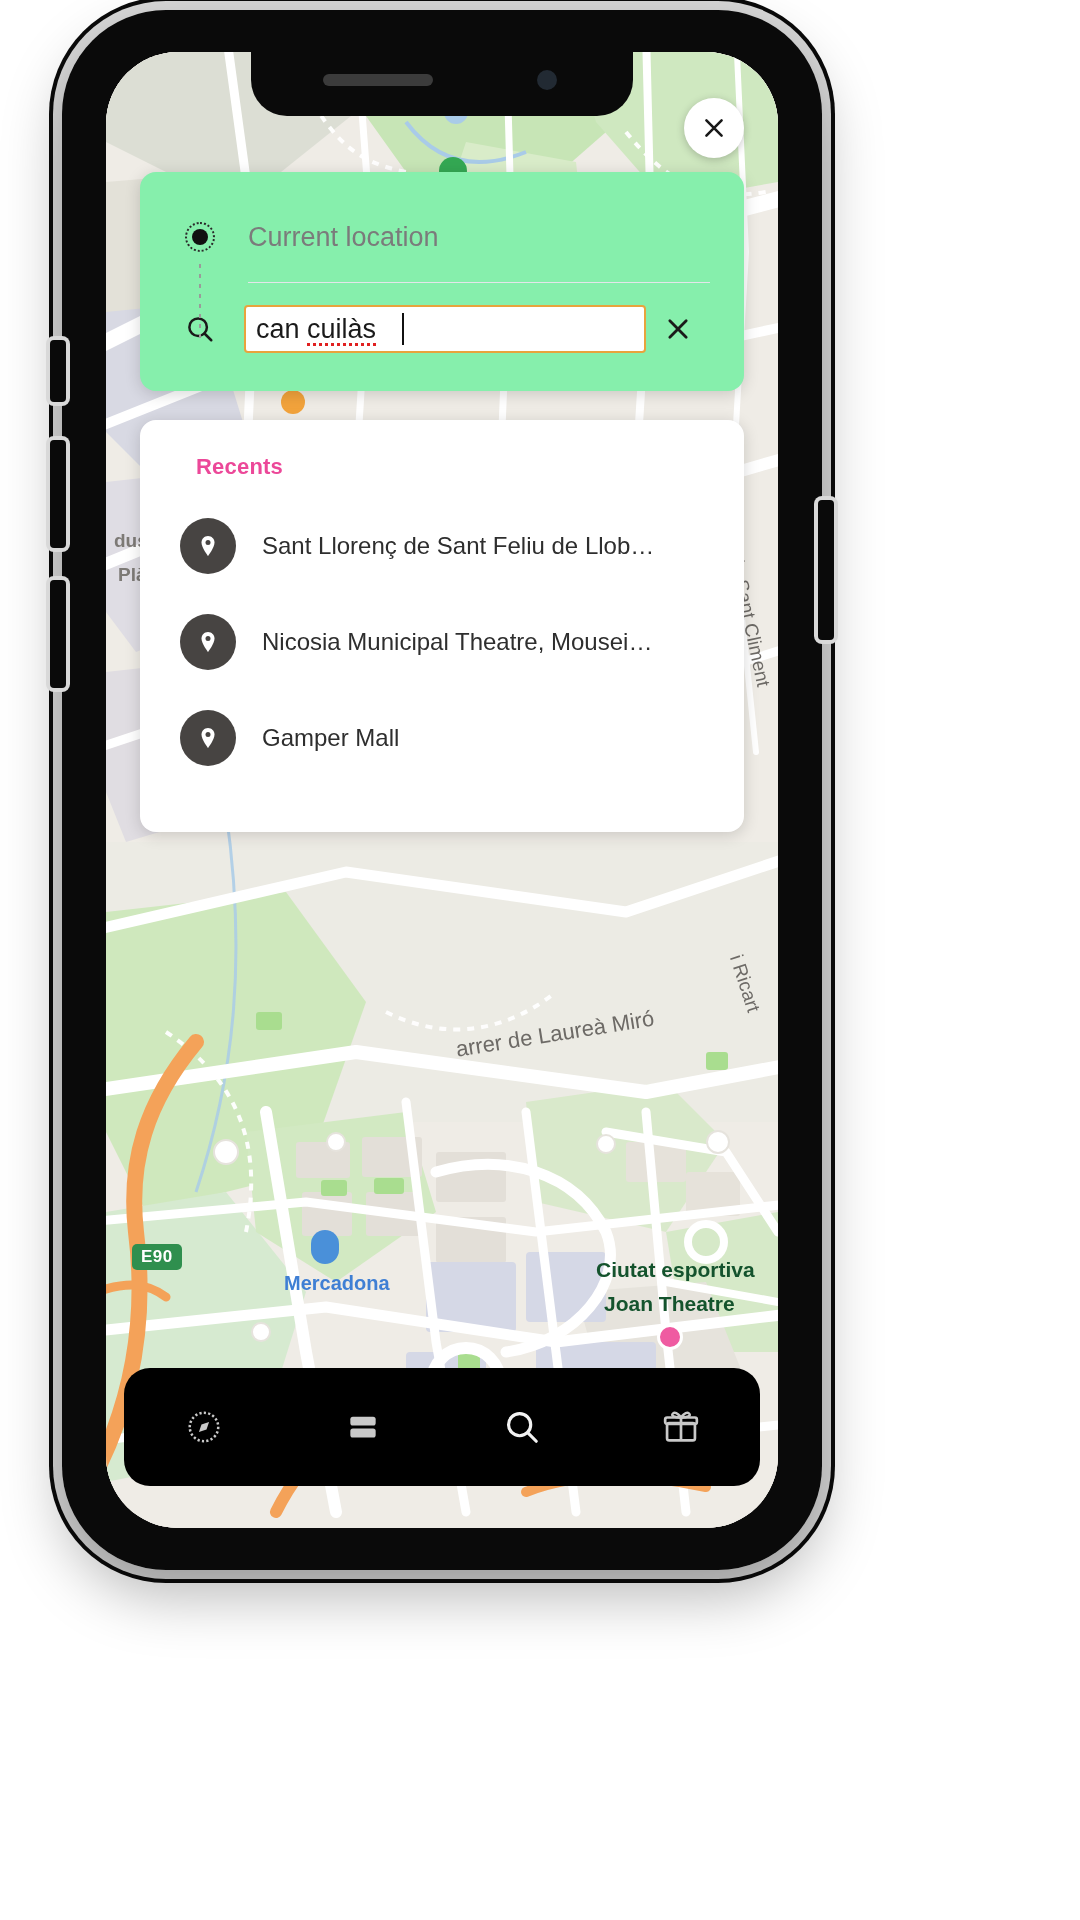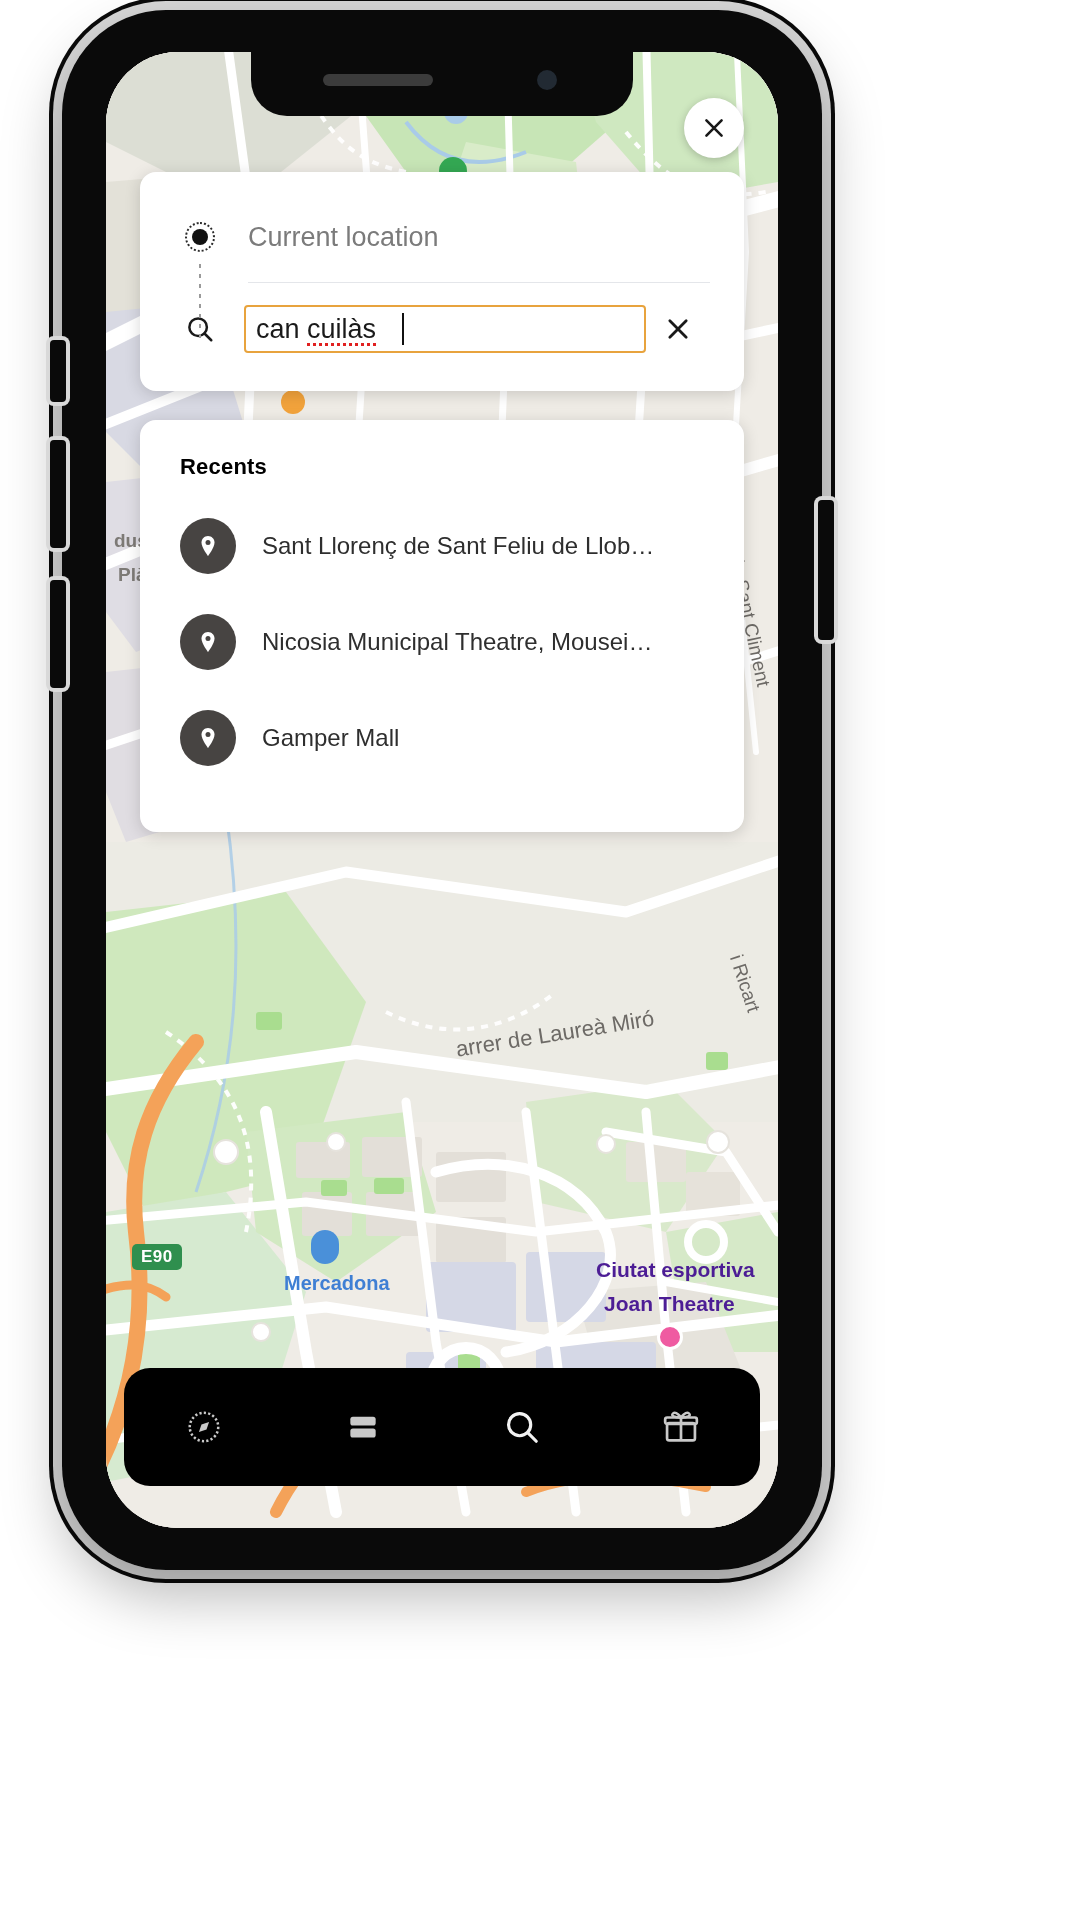--- a/index.html
+++ b/index.html
@@ -84,21 +84,21 @@
   }
   .map svg { position: absolute; inset: 0; width: 100%; height: 100%; display:block; }
 
   .maplabel {
     position: absolute;
     font-family: "Liberation Sans", sans-serif;
     white-space: nowrap;
     pointer-events: none;
   }
   .lbl-place { color: #3f7fd4; font-size: 20px; font-weight: 600; }
-  .lbl-green { color: #4c1d95; font-size: 21px; font-weight: 600; }
+  .lbl-green { color: #14532d; font-size: 21px; font-weight: 600; }
   .lbl-street { color: #6d6a66; font-size: 19px; font-weight: 500; }
   .lbl-grey { color: #7d7a76; font-size: 19px; font-weight: 600; }
 
   .shield {
     display:inline-block;
     padding: 3px 9px;
     border-radius: 5px;
     color:#fff; font-size: 17px; font-weight: 700;
     letter-spacing: .5px;
   }
@@ -117,21 +117,21 @@
     z-index: 50;
     cursor: pointer;
   }
   .close-btn svg { width: 26px; height: 26px; }
 
   
   .search-card {
     position: absolute;
     left: 34px; top: 120px;
     width: 604px;
-    background: #ffffff;
+    background: #86efac;
     border-radius: 16px;
     box-shadow: 0 3px 16px rgba(0,0,0,.16);
     padding: 34px 34px 30px 34px;
     z-index: 40;
   }
   .row {
     display: flex;
     align-items: center;
     position: relative;
   }
@@ -226,22 +226,22 @@
     width: 604px;
     background: #fff;
     border-radius: 16px;
     box-shadow: 0 3px 16px rgba(0,0,0,.16);
     padding: 34px 0 46px 0;
     z-index: 35;
   }
   .recents-title {
     font-size: 22px;
     font-weight: 700;
-    color: #000000;
-    padding: 0 40px;
+    color: #ec4899;
+    padding: 0 56px;
     margin-bottom: 18px;
     letter-spacing: .2px;
   }
   .recent-item {
     display: flex;
     align-items: center;
     padding: 14px 40px;
     height: 96px;
     cursor: pointer;
   }

